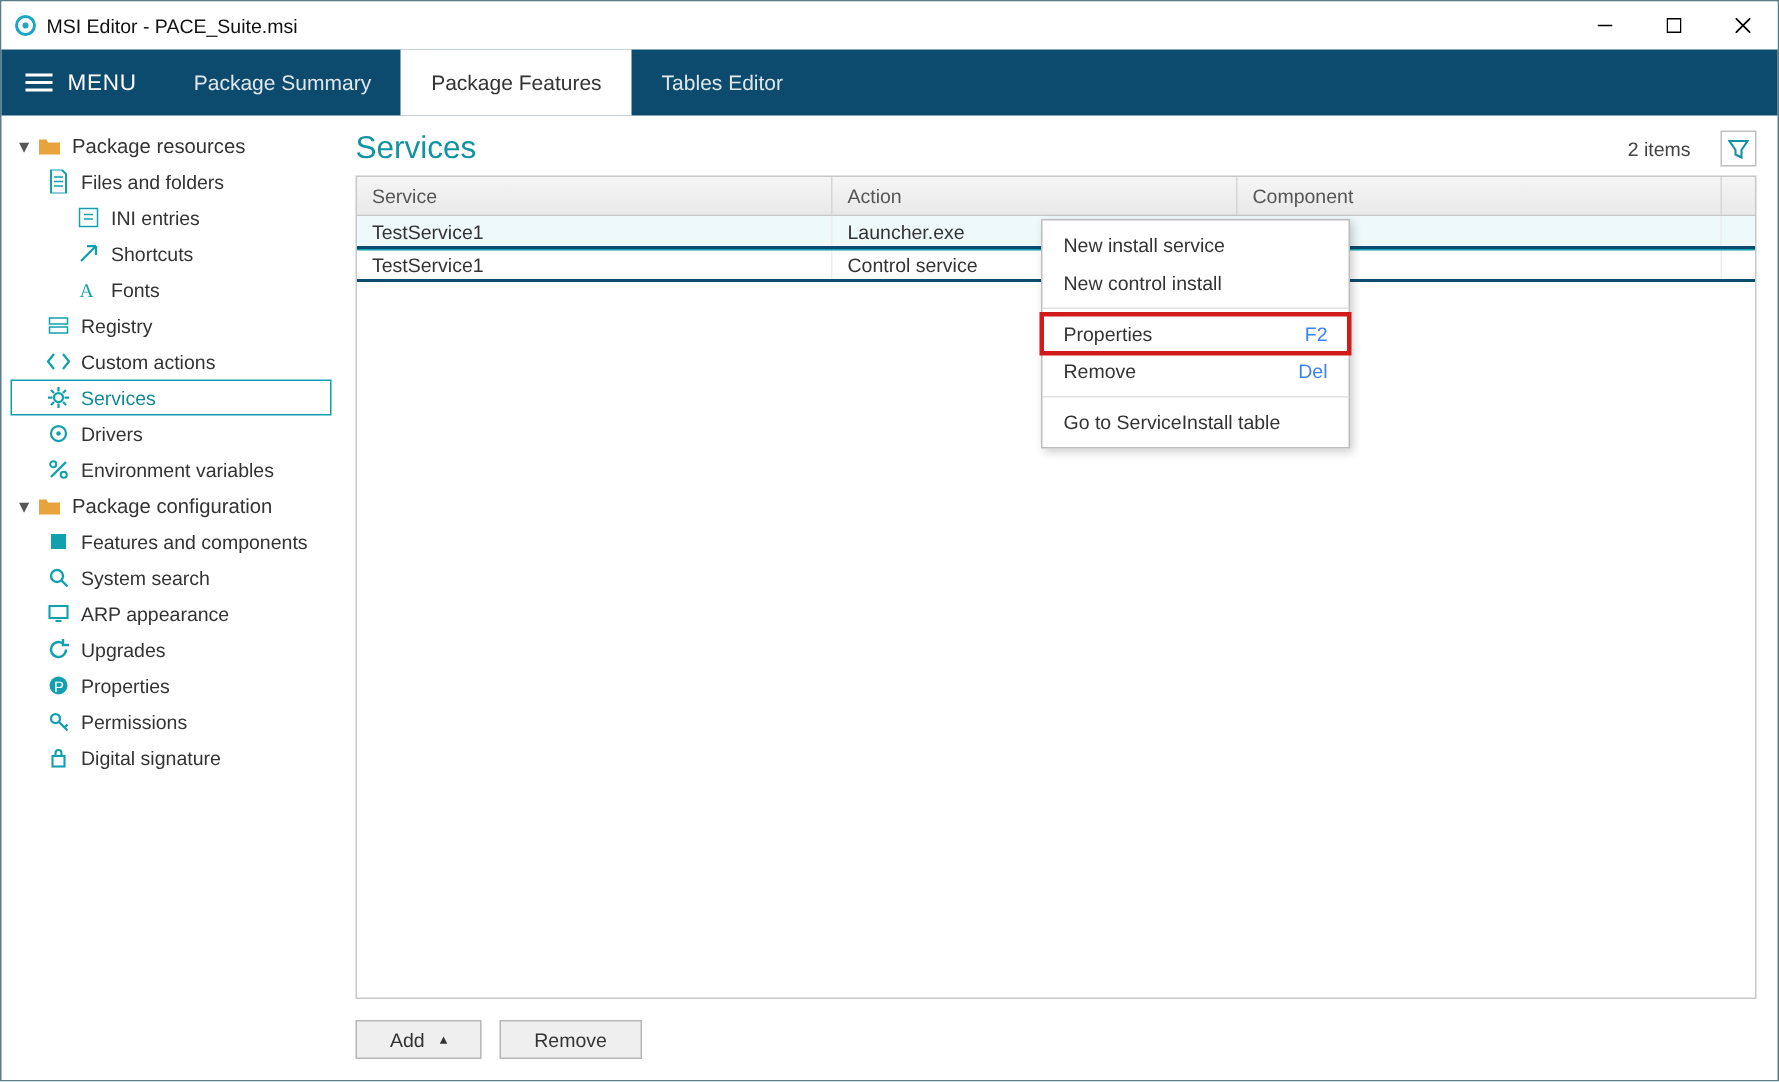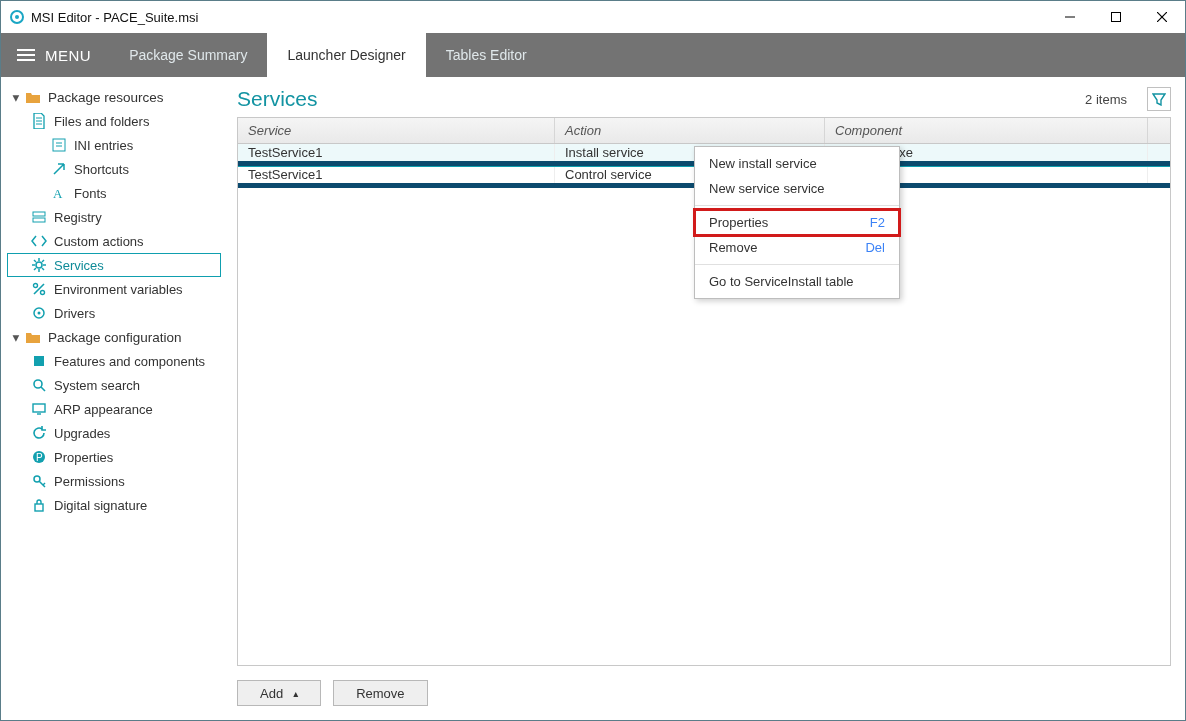--- a/index.html
+++ b/index.html
@@ -3,21 +3,21 @@
 <meta charset="utf-8">
 <style>
   * { box-sizing: border-box; }
   html, body { margin:0; padding:0; font-family: "Segoe UI", Tahoma, sans-serif; font-size:13px; color:#333; background:#fff; }
   .window { width:1186px; height:721px; border:1px solid #5a7d89; display:flex; flex-direction:column; }
   .titlebar { height:32px; display:flex; align-items:center; padding:0 0 0 8px; background:#fff; }
   .titlebar .app-icon { width:16px; height:16px; margin-right:6px; }
   .titlebar .title-text { flex:0 0 auto; color:#111; }
   .titlebar .spacer { flex:1; }
   .winbtn { width:46px; height:32px; display:flex; align-items:center; justify-content:center; cursor:pointer; }
-  .ribbon { height:44px; background:#737373; display:flex; align-items:stretch; }
+  .ribbon { height:44px; background:#0c4a6e; display:flex; align-items:stretch; }
   .menu-btn { display:flex; align-items:center; color:#fff; padding:0 18px 0 16px; cursor:pointer; font-size:15px; letter-spacing:0.5px; }
   .menu-btn .burger { width:18px; height:12px; margin-right:10px; position:relative; }
   .menu-btn .burger span { position:absolute; left:0; right:0; height:2px; background:#fff; }
   .tab { display:flex; align-items:center; padding:0 20px; color:#dfe7ea; cursor:pointer; font-size:14px; }
   .tab.active { background:#fff; color:#333; }
   .body { flex:1; display:flex; min-height:0; }
   .sidebar { width:226px; padding:8px 6px; overflow:auto; }
   .tree-item { display:flex; align-items:center; height:24px; padding:0 4px; cursor:pointer; border:1px solid transparent; }
   .tree-item.selected { border:1px solid #0f9faf; color:#0f8b98; }
   .tree-item .caret { width:12px; text-align:center; color:#555; margin-right:2px; }
@@ -26,27 +26,27 @@
   .tree-item.level-1 { padding-left:22px; }
   .tree-item.level-2 { padding-left:42px; }
   .tree-label {}
   .main { flex:1; display:flex; flex-direction:column; padding:10px 14px 14px 10px; min-width:0; }
   .page-header { display:flex; align-items:center; margin-bottom:6px; }
   .page-title { color:#1293a2; font-size:21px; font-weight:400; flex:1; }
   .items-count { color:#444; margin-right:20px; }
   .filter-icon { width:24px; height:24px; border:1px solid #c0c0c0; display:flex; align-items:center; justify-content:center; cursor:pointer; color:#1293a2; }
   .grid { border:1px solid #c8c8c8; flex:1; display:flex; flex-direction:column; min-height:0; }
   .grid-head { display:flex; background:linear-gradient(#f5f5f5,#e9e9e9); border-bottom:1px solid #c8c8c8; }
-  .grid-head .cell { padding:5px 10px; color:#555; border-right:1px solid #d6d6d6;font-style:italic; }
+  .grid-head .cell { padding:5px 10px; color:#555; border-right:1px solid #d6d6d6; }
   .col-service { width:317px; }
   .col-action  { width:270px; }
   .col-component { flex:1; }
   .col-menu { width:22px; border-right:none !important; }
   .grid-body { flex:1; overflow:auto; }
-  .grid-row { display:flex; border-bottom:5px solid #0c4a6e; height:22px; align-items:center; }
+  .grid-row { display:flex; border-bottom:2px solid #0c4a6e; height:22px; align-items:center; }
   .grid-row.selected { outline:1px solid #0f9faf; background:#edf9fa; }
   .grid-row .cell { padding:0 10px; border-right:1px solid #eee; overflow:hidden; white-space:nowrap; height:100%; display:flex; align-items:center; }
   .footer-btns { display:flex; gap:12px; margin-top:14px; }
   .btn { height:26px; padding:0 22px; border:1px solid #b8b8b8; background:#efefef; cursor:pointer; display:flex; align-items:center; }
   .btn .caret-up { margin-left:10px; font-size:10px; }
   .ctx-menu { position:absolute; background:#fff; border:1px solid #bdbdbd; box-shadow:2px 2px 6px rgba(0,0,0,0.2); padding:4px 0; z-index:10; width:206px; }
   .ctx-menu hr { border:none; border-top:1px solid #e0e0e0; margin:4px 0; }
   .ctx-item { padding:5px 14px; display:flex; align-items:center; cursor:pointer; }
   .ctx-item .label { flex:1; }
   .ctx-item .short { color:#3b82f6; }
@@ -92,21 +92,21 @@
           <span style="top:0"></span>
           <span style="top:5px"></span>
           <span style="top:10px"></span>
         </span>
       <span>MENU</span>
     </div>
     <div class="tab">
         <span>Package Summary</span>
       </div>
     <div class="tab active">
-        <span>Launcher Designer</span>
+        <span>Package Features</span>
       </div>
     <div class="tab">
         <span>Tables Editor</span>
       </div>
   </div>
 
   <div class="body">
 
     <div class="sidebar">
       <div class="tree-item level-0">
@@ -186,35 +186,35 @@
                 <line x1="12" y1="2" x2="10" y2="4"></line>
                 <line x1="4" y1="10" x2="2" y2="12"></line>
               </g>
             </svg>
           </span>
         <span class="tree-label">Services</span>
       </div>
       <div class="tree-item level-1">
         <span class="icon ic-teal">
             <svg width="14" height="14">
+              <circle cx="7" cy="7" r="5" fill="none" stroke="currentColor" stroke-width="1.5"></circle>
+              <circle cx="7" cy="7" r="1.5" fill="currentColor"></circle>
+            </svg>
+          </span>
+        <span class="tree-label">Drivers</span>
+      </div>
+      <div class="tree-item level-1">
+        <span class="icon ic-teal">
+            <svg width="14" height="14">
               <line x1="2" y1="12" x2="12" y2="2" stroke="currentColor" stroke-width="1.6"></line>
               <circle cx="3.5" cy="3.5" r="2" fill="none" stroke="currentColor" stroke-width="1.4"></circle>
               <circle cx="10.5" cy="10.5" r="2" fill="none" stroke="currentColor" stroke-width="1.4"></circle>
             </svg>
           </span>
         <span class="tree-label">Environment variables</span>
-      </div>
-      <div class="tree-item level-1">
-        <span class="icon ic-teal">
-            <svg width="14" height="14">
-              <circle cx="7" cy="7" r="5" fill="none" stroke="currentColor" stroke-width="1.5"></circle>
-              <circle cx="7" cy="7" r="1.5" fill="currentColor"></circle>
-            </svg>
-          </span>
-        <span class="tree-label">Drivers</span>
       </div>
 
       <div class="tree-item level-0">
         <span class="caret">▾</span>
         <span class="icon">
             <svg width="16" height="14">
               <path d="M1 3h5l1 2h8v8H1z" fill="#e8a33d"></path>
             </svg>
           </span>
         <span class="tree-label">Package configuration</span>
@@ -298,21 +298,20 @@
       <div class="grid">
         <div class="grid-head">
           <div class="cell col-service">Service</div>
           <div class="cell col-action">Action</div>
           <div class="cell col-component">Component</div>
           <div class="cell col-menu"></div>
         </div>
         <div class="grid-body">
           <div class="grid-row selected">
             <div class="cell col-service">TestService1</div>
-            <div class="cell col-action">Install service</div>
             <div class="cell col-component">Launcher.exe</div>
             <div class="cell col-menu"></div>
           </div>
           <div class="grid-row">
             <div class="cell col-service">TestService1</div>
             <div class="cell col-action">Control service</div>
             <div class="cell col-component"></div>
             <div class="cell col-menu"></div>
           </div>
         </div>
@@ -326,21 +325,21 @@
         <div class="btn">
           <span>Remove</span>
         </div>
       </div>
 
       <div class="ctx-menu" style="left:467px; top:69px;">
         <div class="ctx-item">
           <span class="label">New install service</span>
         </div>
         <div class="ctx-item">
-          <span class="label">New service service</span>
+          <span class="label">New control install</span>
         </div>
         <hr>
         <div class="ctx-item highlight">
           <span class="label">Properties</span>
           <span class="short">F2</span>
         </div>
         <div class="ctx-item">
           <span class="label">Remove</span>
           <span class="short">Del</span>
         </div>

